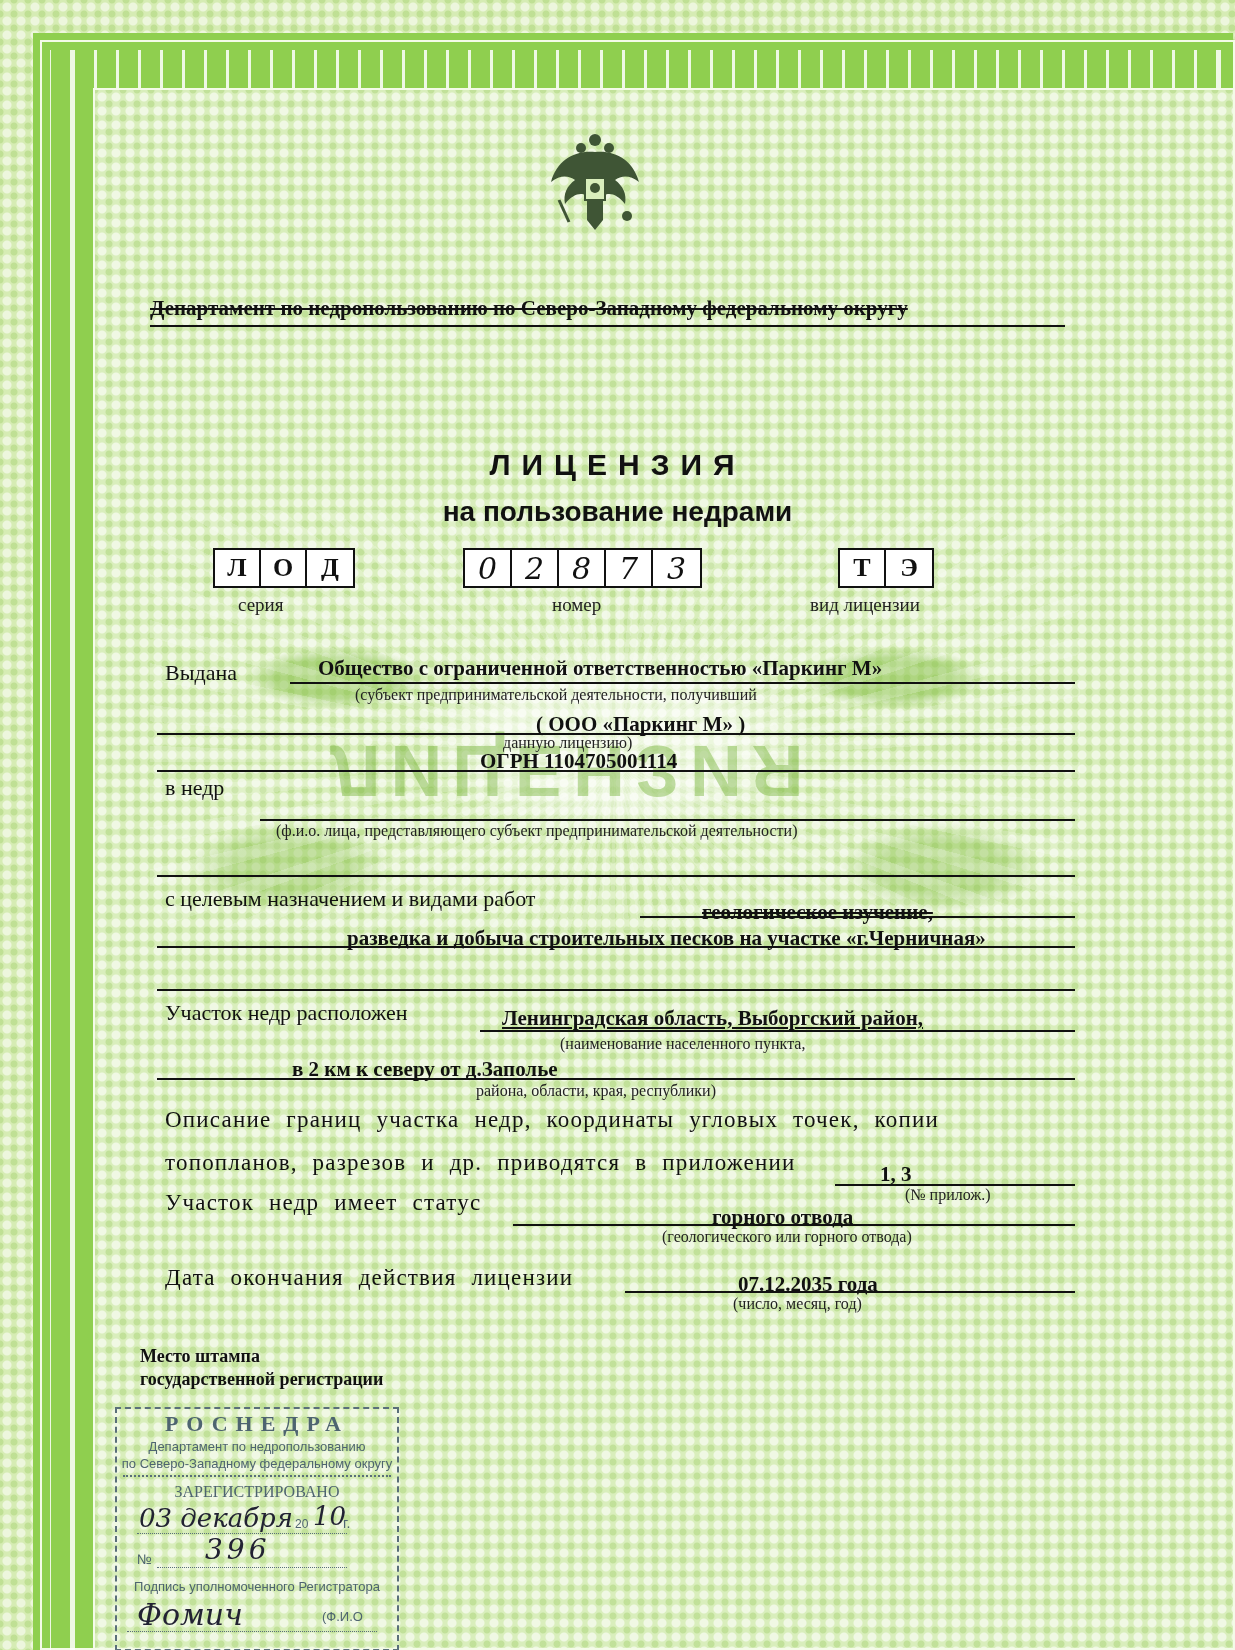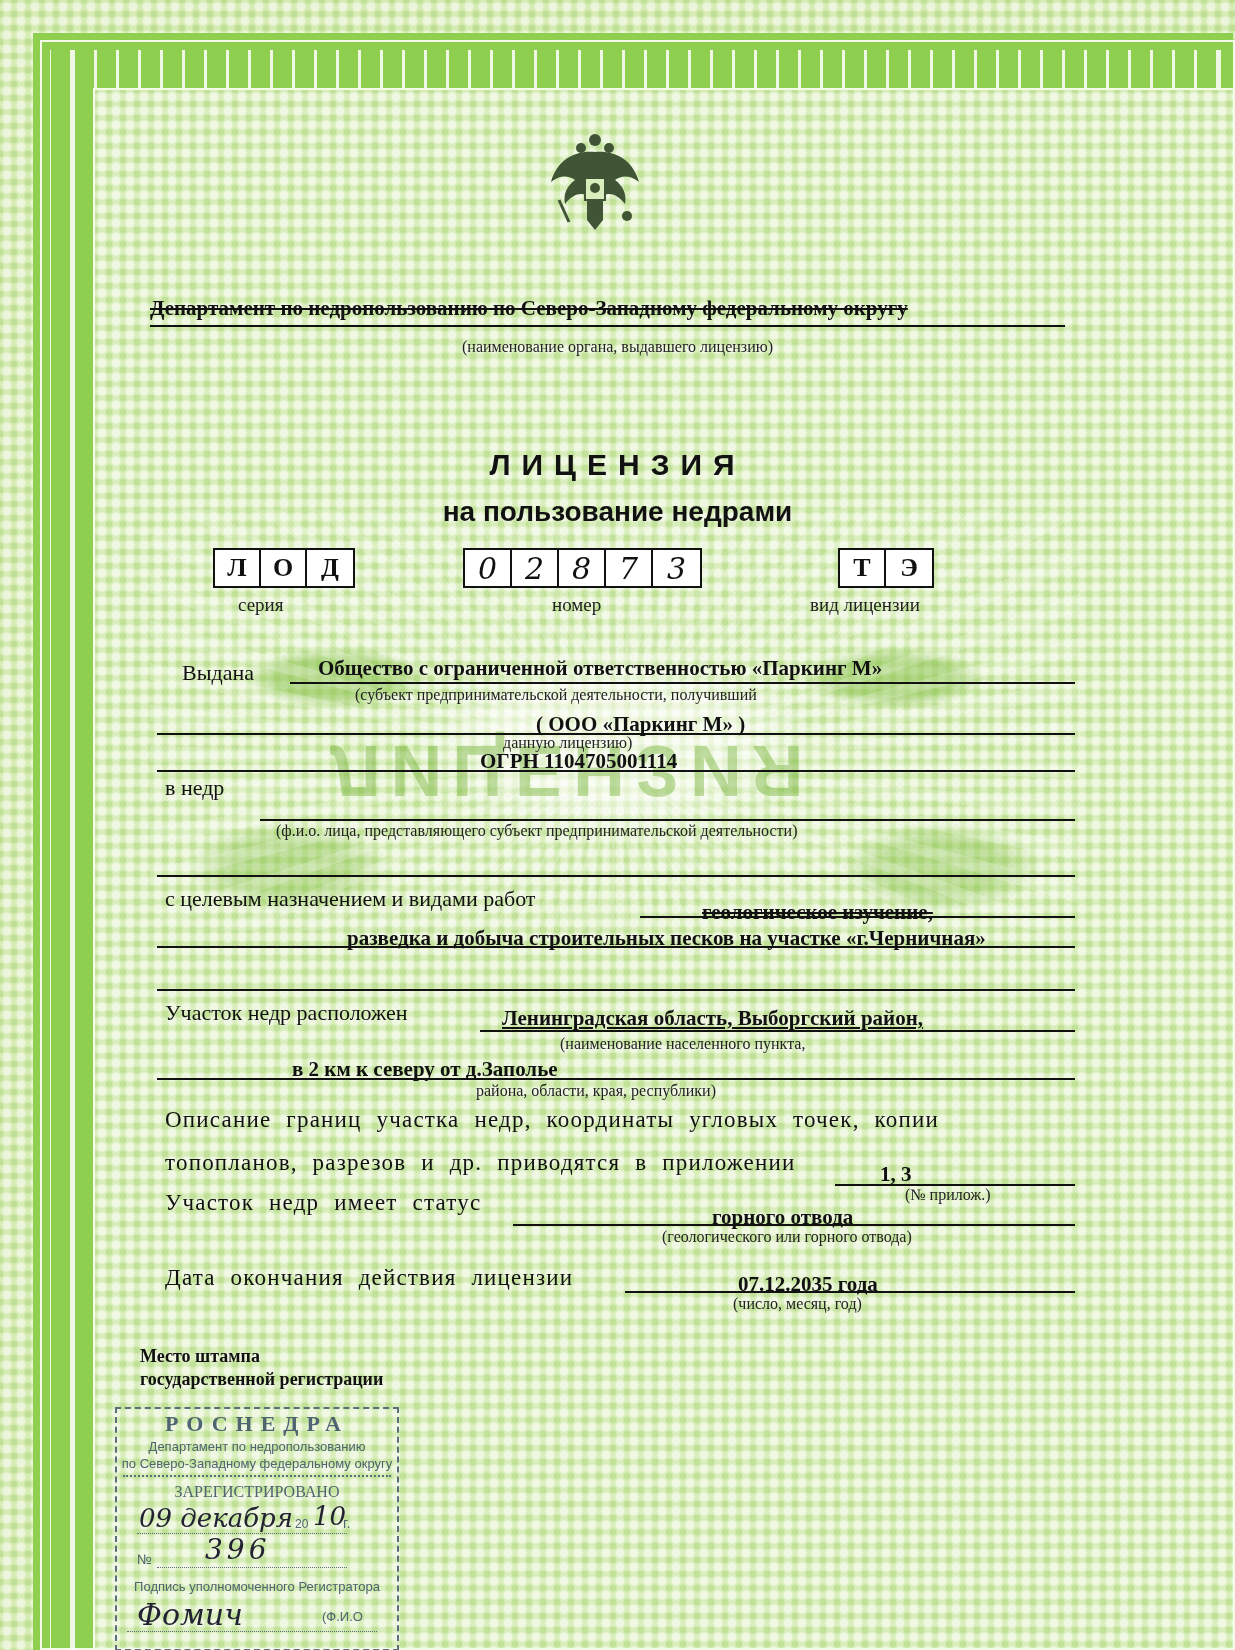--- a/index.html
+++ b/index.html
@@ -92,21 +92,20 @@
       <path d="M50 22 C30 20 12 30 6 52 C16 44 24 46 30 50 C22 56 18 64 20 74 C28 64 36 62 42 66 L42 90 L50 100 L58 90 L58 66 C64 62 72 64 80 74 C82 64 78 56 70 50 C76 46 84 44 94 52 C88 30 70 20 50 22 Z"></path>
       <rect x="40" y="48" width="20" height="22" fill="#d9eebc" stroke="#3f5535" stroke-width="2"></rect>
       <circle cx="50" cy="58" r="5"></circle>
       <line x1="14" y1="70" x2="24" y2="92" stroke="#3f5535" stroke-width="3"></line>
       <circle cx="82" cy="86" r="5"></circle>
     </g>
   </svg>
 
   <div class="abs hdr-main">Департамент по недропользованию по Северо-Западному федеральному округу</div>
   <div class="hdr-line"></div>
-  <div class="abs caption" style="left:0;width:1235px;text-align:center;top:338px;">(наименование органа, выдавшего лицензию)</div>
 
   <div class="abs title">ЛИЦЕНЗИЯ</div>
   <div class="abs subtitle">на пользование недрами</div>
 
   <div class="boxes" style="left:213px;">
     <div class="box">Л</div>
     <div class="box">О</div>
     <div class="box" style="width:46px;">Д</div>
   </div>
   <div class="abs caption" style="left:238px;top:594px;font-size:19px;">серия</div>
@@ -119,21 +118,21 @@
     <div class="box hand">3</div>
   </div>
   <div class="abs caption" style="left:552px;top:594px;font-size:19px;">номер</div>
 
   <div class="boxes" style="left:838px;">
     <div class="box">Т</div>
     <div class="box">Э</div>
   </div>
   <div class="abs caption" style="left:810px;top:594px;font-size:19px;">вид лицензии</div>
 
-  <div class="abs label" style="left:182px;top:660px;">Выдана</div>
+  <div class="abs label" style="left:165px;top:660px;">Выдана</div>
   <div class="abs value" style="left:318px;top:656px;">Общество с ограниченной ответственностью «Паркинг М»</div>
   <div class="rule" style="left:290px;top:682px;width:785px;"></div>
   <div class="abs caption" style="left:355px;top:686px;">(субъект предпринимательской деятельности, получивший</div>
   <div class="abs value" style="left:536px;top:712px;">( ООО «Паркинг М» )</div>
   <div class="rule" style="left:157px;top:733px;width:918px;"></div>
   <div class="abs caption" style="left:503px;top:734px;">данную лицензию)</div>
   <div class="abs value" style="left:480px;top:749px;">ОГРН 1104705001114</div>
   <div class="rule" style="left:157px;top:770px;width:918px;"></div>
 
   <div class="abs label" style="left:165px;top:775px;">в недр</div>
@@ -176,21 +175,21 @@
     <div>Место штампа</div>
     <div>государственной регистрации</div>
   </div>
 
   <div class="stamp">
     <div class="t" style="top:2px;font-family:'Liberation Serif',serif;font-weight:bold;font-size:22px;letter-spacing:8px;">РОСНЕДРА</div>
     <div class="t" style="top:30px;font-size:13px;">Департамент по недропользованию</div>
     <div class="t" style="top:47px;font-size:13px;">по Северо-Западному федеральному округу</div>
     <div style="position:absolute;left:6px;right:6px;top:66px;border-top:2px dotted #5a6f7a;"></div>
     <div class="t" style="top:74px;font-family:'Liberation Serif',serif;font-size:16px;">ЗАРЕГИСТРИРОВАНО</div>
-    <div class="abs hw" style="left:22px;top:94px;font-size:26px;">09 декабря</div>
+    <div class="abs hw" style="left:22px;top:94px;font-size:26px;">03 декабря</div>
     <div class="abs" style="left:178px;top:108px;font-size:12px;">20</div>
     <div class="abs hw" style="left:196px;top:92px;font-size:26px;">10</div>
     <div class="abs" style="left:226px;top:106px;font-size:14px;">г.</div>
     <div style="position:absolute;left:20px;width:210px;top:124px;border-top:1px dotted #5a6f7a;"></div>
     <div class="abs" style="left:20px;top:142px;font-size:14px;">№</div>
     <div class="abs hw" style="left:88px;top:124px;font-size:28px;letter-spacing:4px;">396</div>
     <div style="position:absolute;left:40px;width:190px;top:158px;border-top:1px dotted #5a6f7a;"></div>
     <div class="t" style="top:170px;font-size:13px;">Подпись уполномоченного Регистратора</div>
     <div class="abs hw" style="left:20px;top:188px;font-size:30px;">Фомич</div>
     <div class="abs" style="left:205px;top:200px;font-size:13px;">(Ф.И.О</div>

